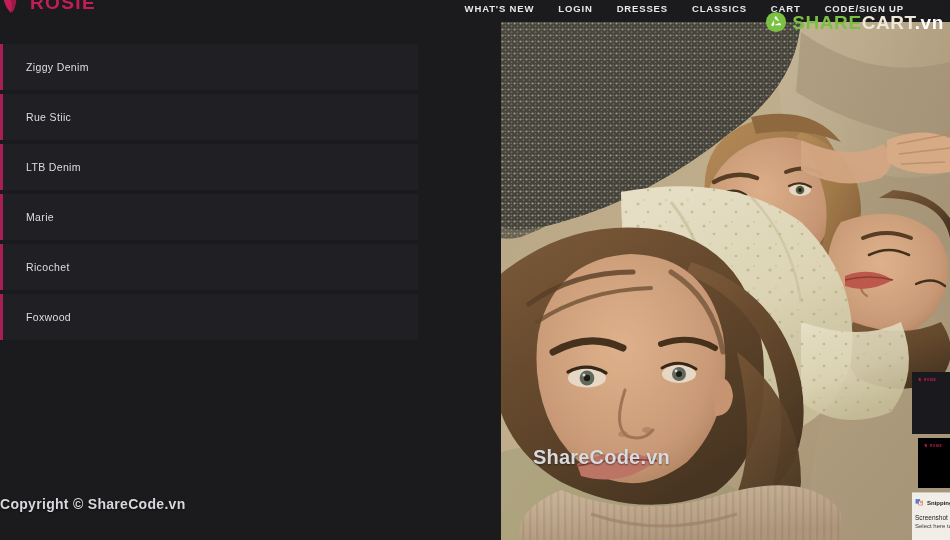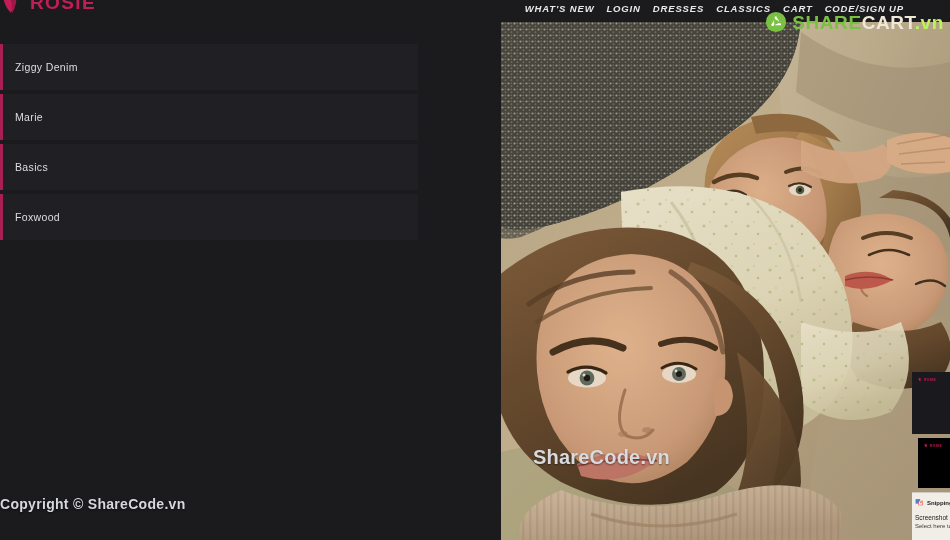--- a/index.html
+++ b/index.html
@@ -21,38 +21,38 @@
     display:flex; align-items:center; gap:4px;
     height:30px;
   }
   #brand-mark { width:26px; height:26px; flex:0 0 auto; }
   #brand-text {
     color:#c21e56; font-size:19px; letter-spacing:1.4px;
     font-weight:600; line-height:1;
   }
   #nav {
     position:absolute; right:46px; top:0px;
-    display:flex; align-items:center; gap:12px; height:16px;font-style:italic;
+    display:flex; align-items:center; gap:24px; height:16px;
   }
   #nav .nav-link {
     color:#e9e9ec; font-size:9.5px; letter-spacing:.85px;
     font-weight:700; white-space:nowrap; cursor:pointer;
   }
 
   
   #sidebar { position:absolute; left:0; top:44px; width:418px; z-index:20; }
   .cat-item {
     position:relative; width:418px; height:46px;
     background:#202024; border-left:3px solid #a81f55;
     display:flex; align-items:center;
     margin-bottom:4px; cursor:pointer;
   }
   .cat-item .cat-label {
     color:#dedee2; font-size:10.5px; letter-spacing:.35px;
-    padding-left:12px; font-weight:400;
+    padding-left:23px; font-weight:400;
   }
 
   
   #hero {
     position:absolute; left:501px; top:22px; width:449px; height:518px;
     overflow:hidden; z-index:10;
     background:#a08d6e;
   }
   #hero svg { display:block; width:449px; height:518px; }
 
@@ -67,21 +67,21 @@
 
   
   #sc-logo {
     position:absolute; right:6px; top:11px;
     display:flex; align-items:center; gap:5px; z-index:45;
   }
   #sc-badge { width:22px; height:22px; flex:0 0 auto; }
   #sc-word { font-size:19px; font-weight:800; letter-spacing:.6px; line-height:1; }
   #sc-word .p1 { color:#7ac143; }
   #sc-word .p2 { color:#efe8d8; }
-  #sc-word .p3 { color:#bef264; }
+  #sc-word .p3 { color:#ffffff; }
 
   
   #copyright {
     position:absolute; left:0; top:496px; width:950px;
     text-align:left; z-index:46;
     color:#d7d8dc; font-size:14px; font-weight:700;
     letter-spacing:.3px;
     text-shadow:0 1px 2px rgba(0,0,0,.5);
     pointer-events:none;
   }
@@ -315,24 +315,30 @@
       <span class="nav-link">CART</span>
       <span class="nav-link">CODE/SIGN UP</span>
     </nav>
   </div>
 
   <div id="sidebar">
     <div class="cat-item">
       <span class="cat-label">Ziggy Denim</span>
     </div>
     <div class="cat-item">
+      <span class="cat-label">Rue Stiic</span>
+    </div>
+    <div class="cat-item">
+      <span class="cat-label">LTB Denim</span>
+    </div>
+    <div class="cat-item">
       <span class="cat-label">Marie</span>
     </div>
     <div class="cat-item">
-      <span class="cat-label">Basics</span>
+      <span class="cat-label">Ricochet</span>
     </div>
     <div class="cat-item">
       <span class="cat-label">Foxwood</span>
     </div>
   </div>
 
   <div id="sc-logo">
     <svg id="sc-badge" viewBox="0 0 24 24">
       <circle cx="12" cy="12" r="11" fill="#7ac143"></circle>
       <path d="M2 19 L7 21 L9 17 Z" fill="#7ac143"></path>

